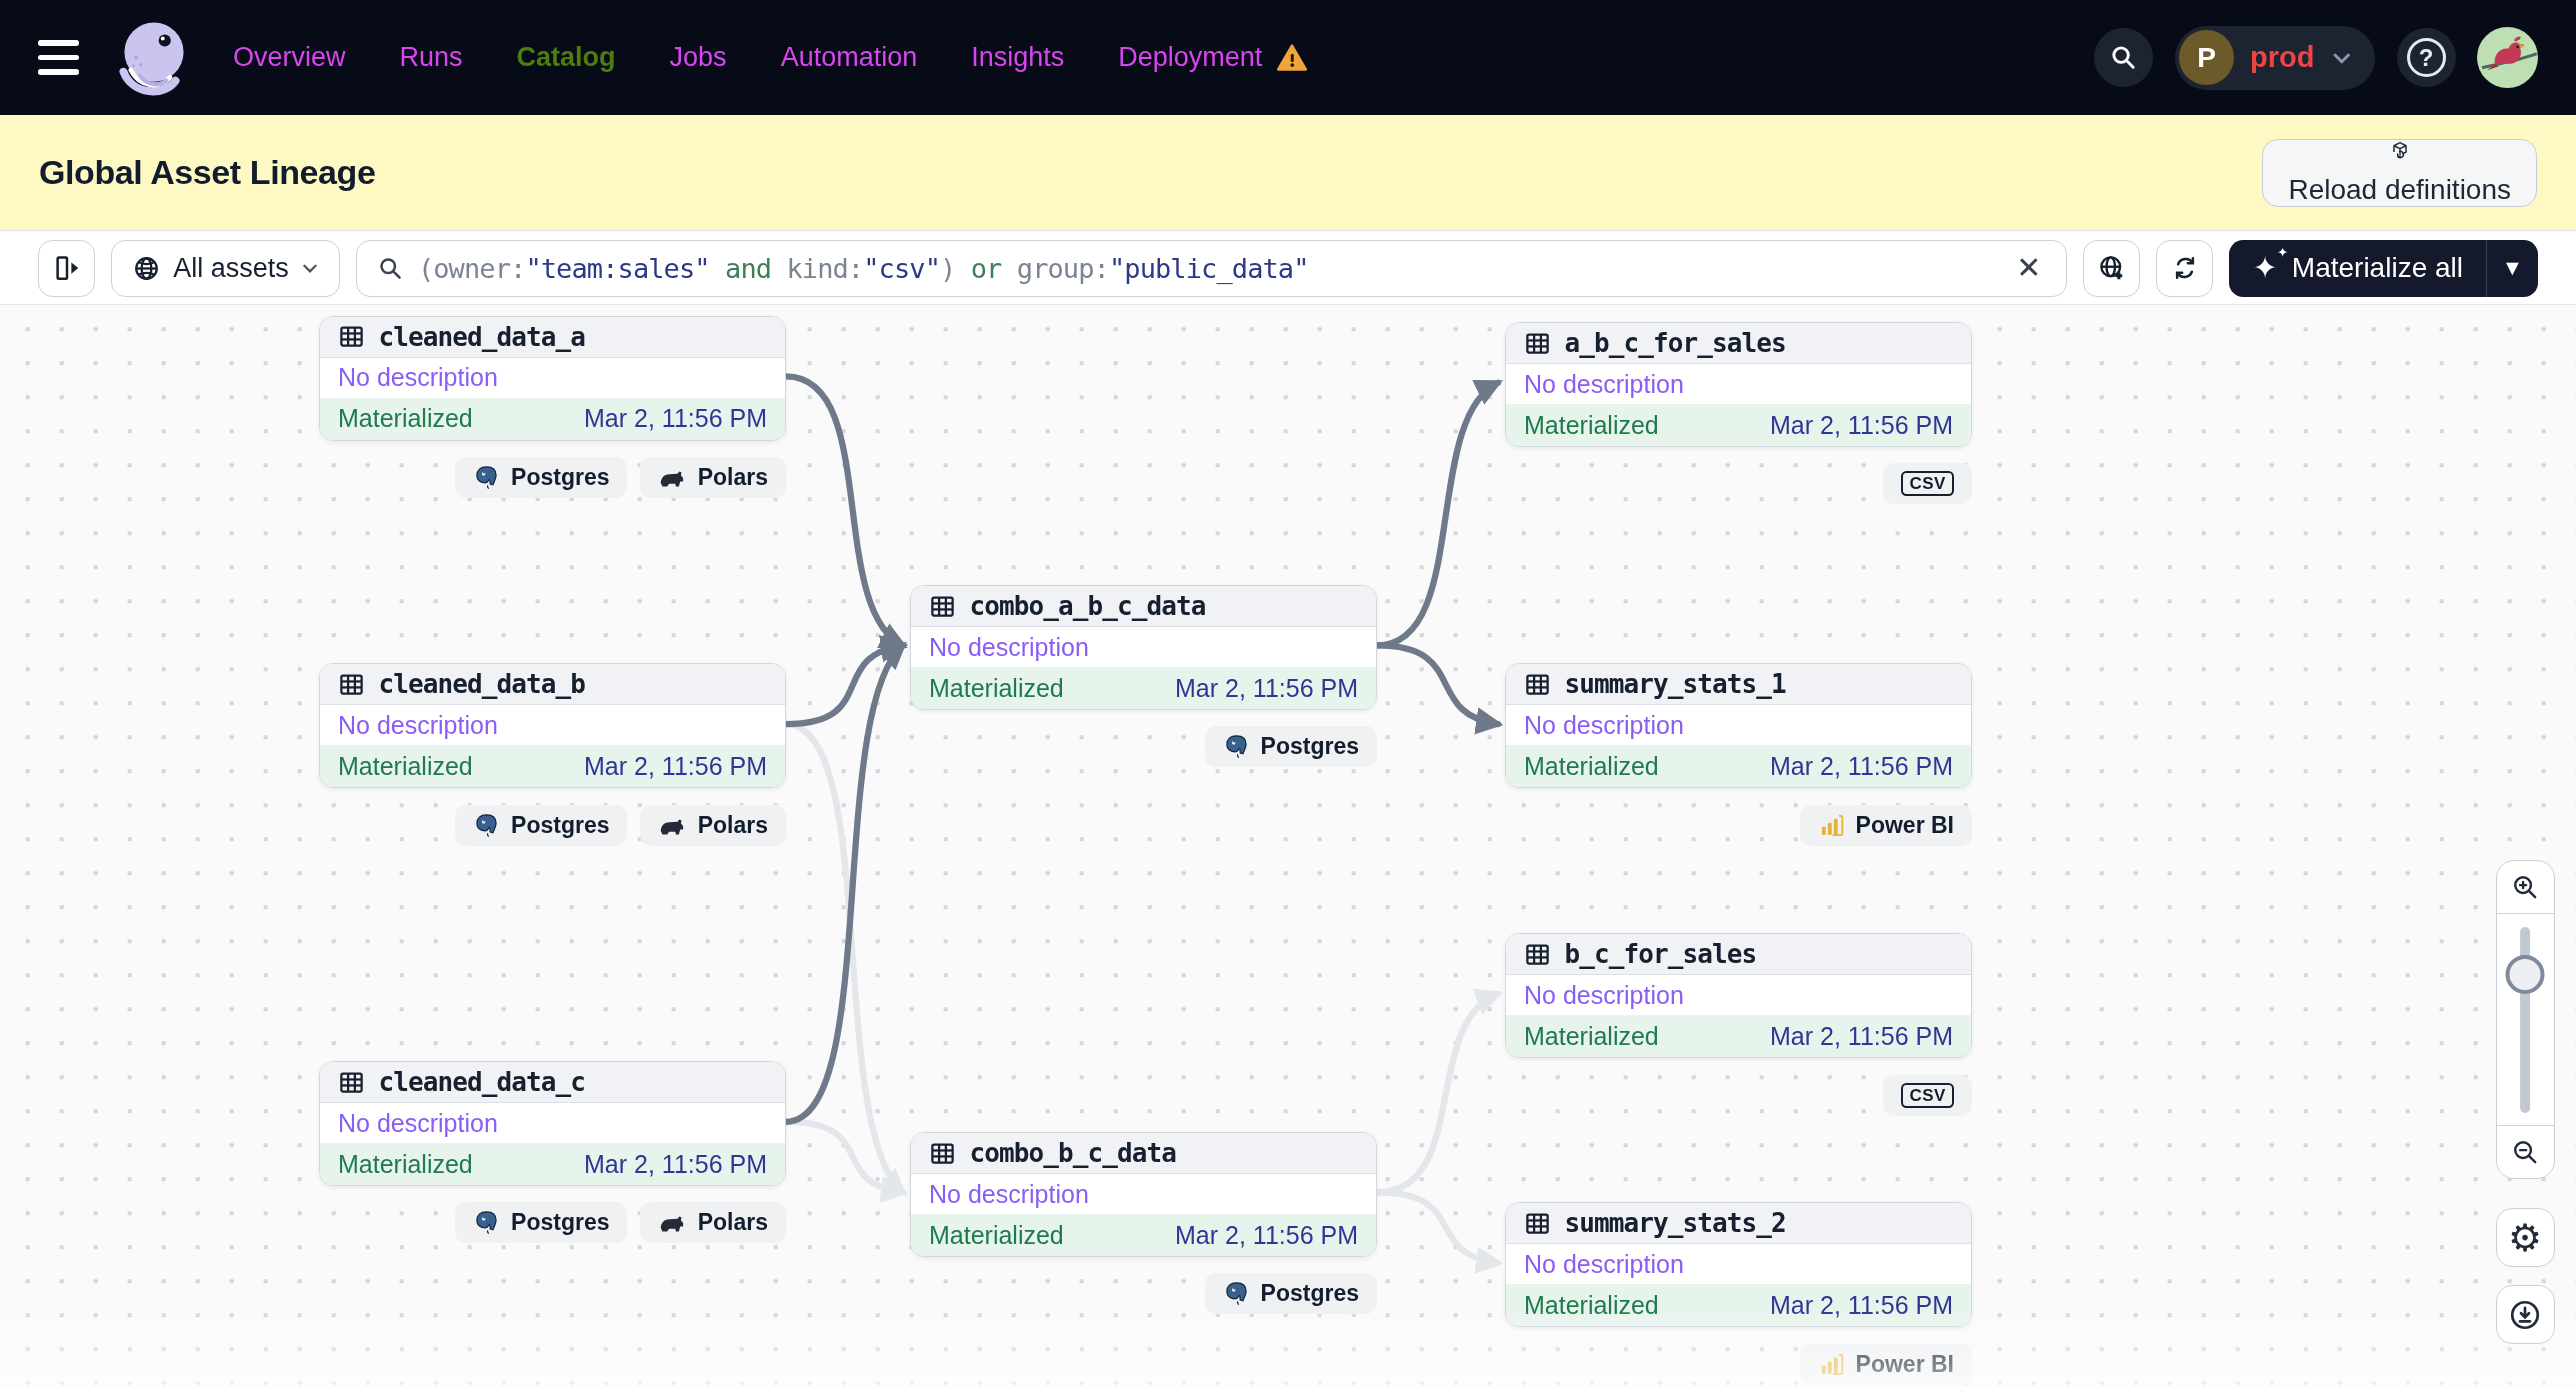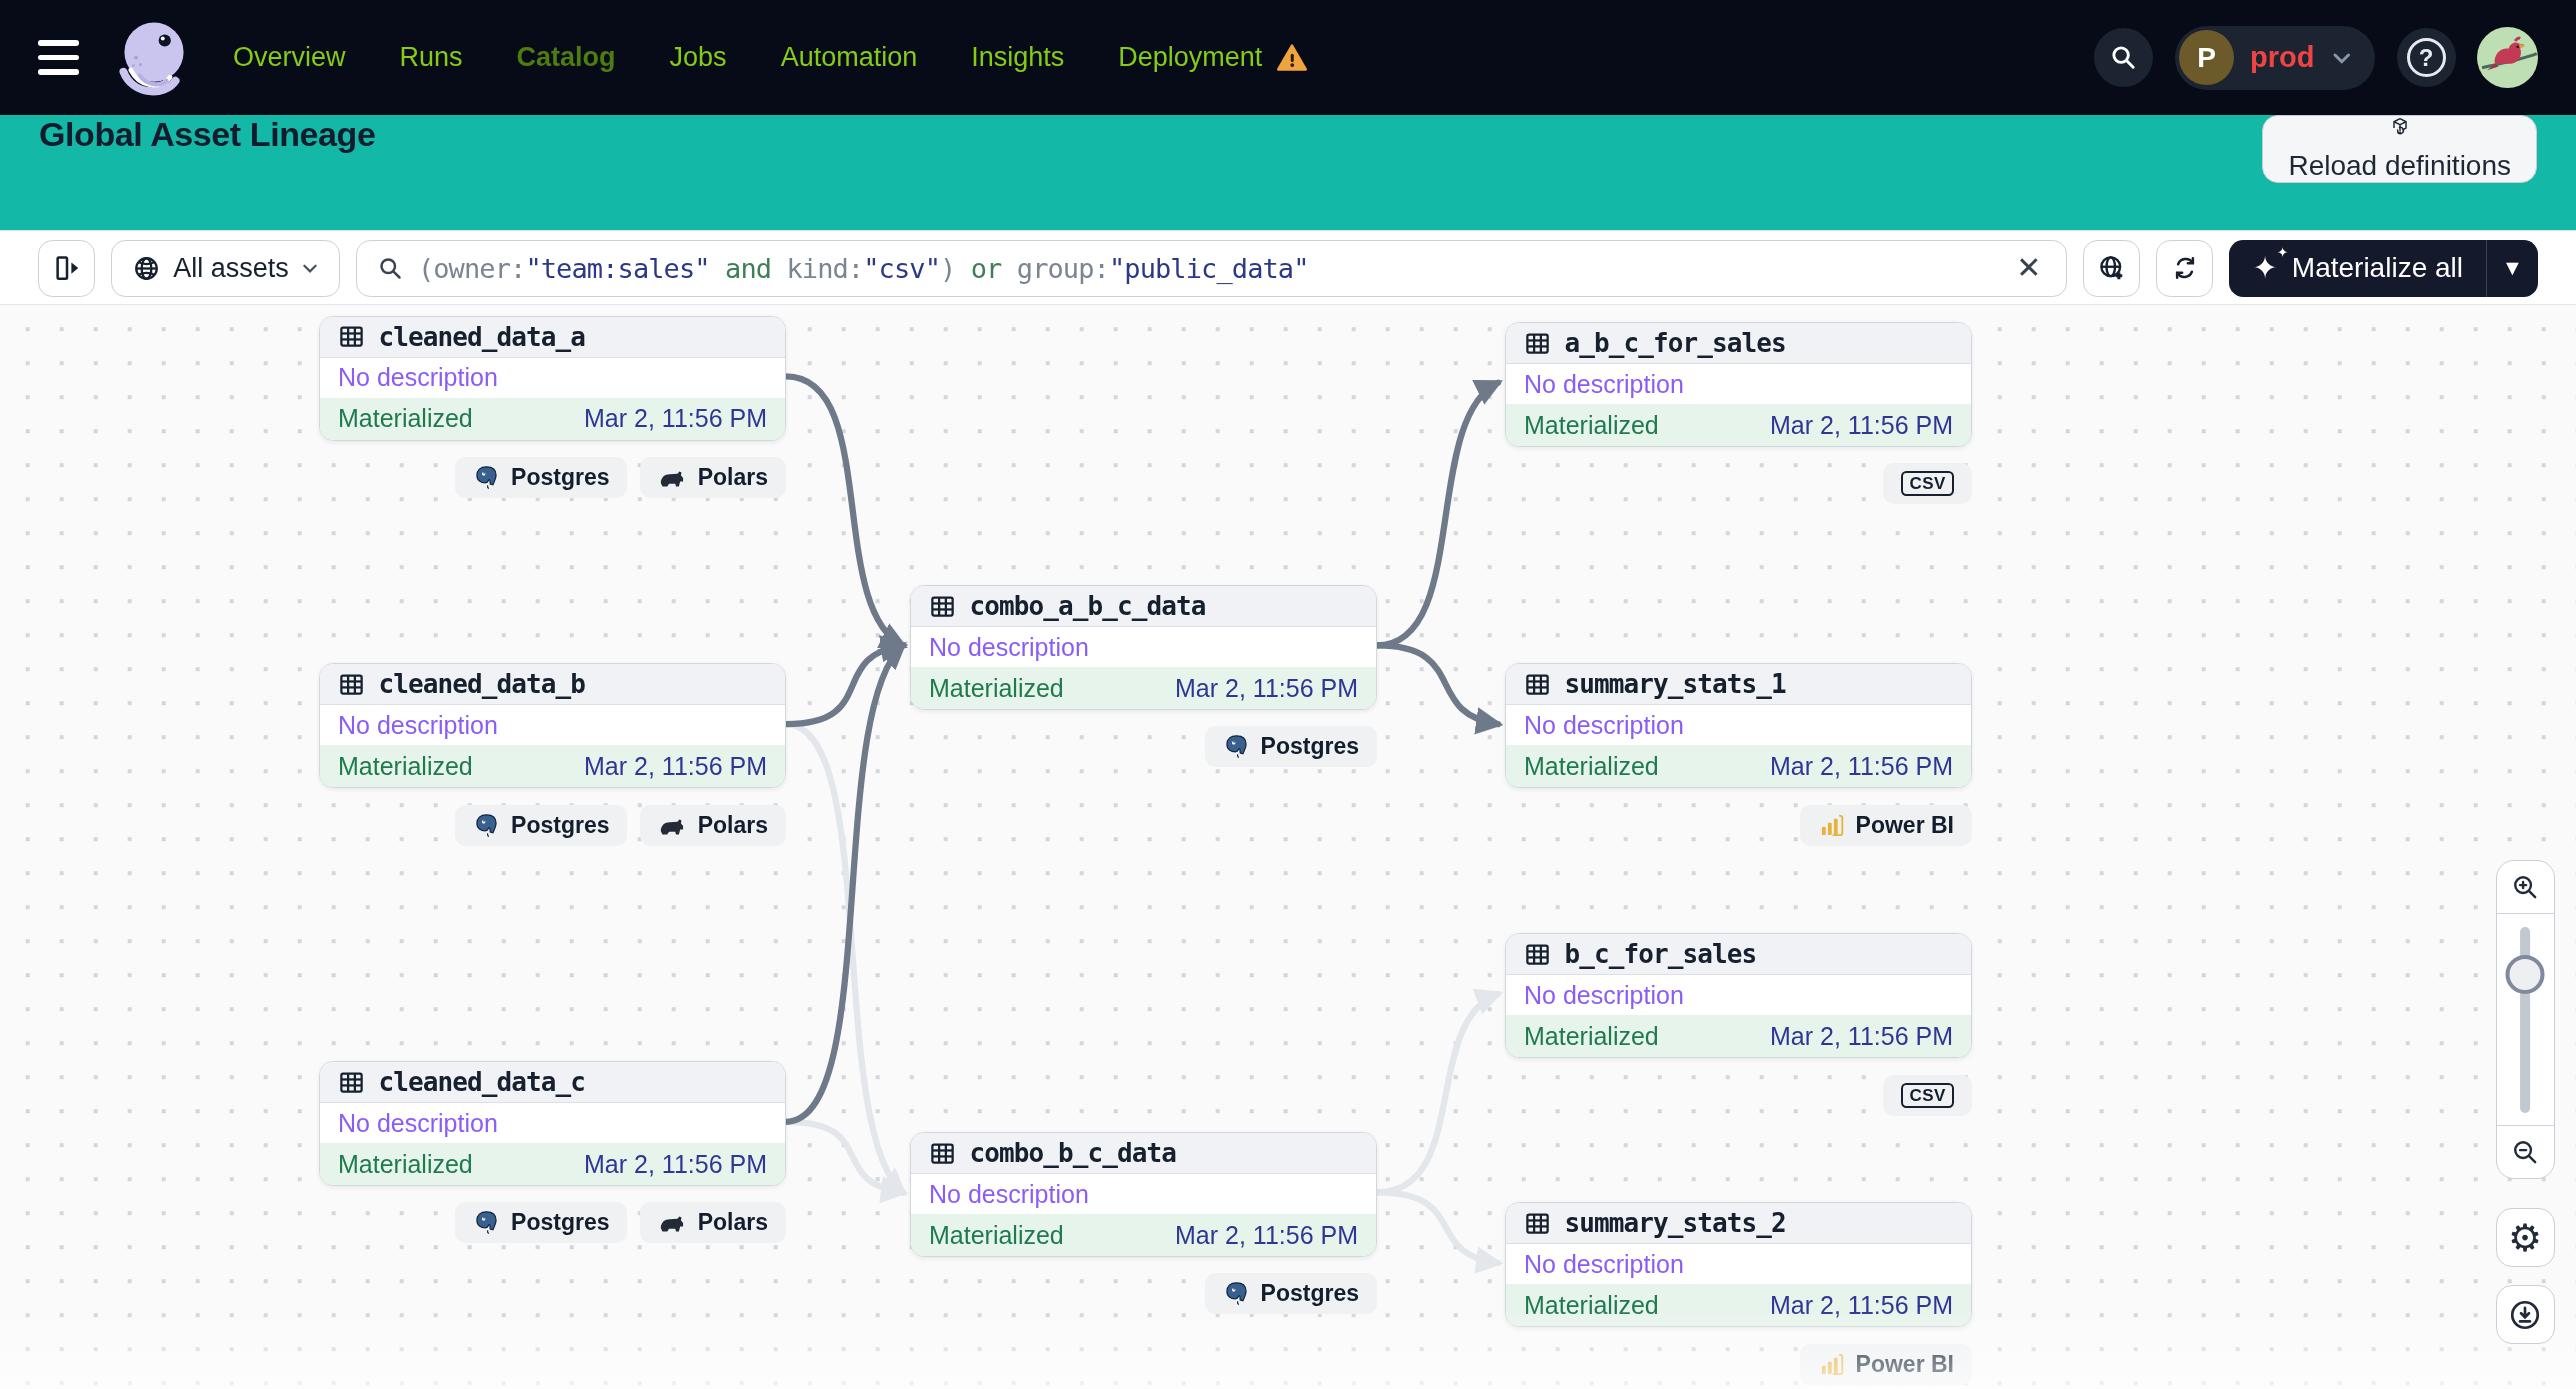--- a/index.html
+++ b/index.html
@@ -6,34 +6,34 @@
   html,body { width:2576px; height:1389px; overflow:hidden; }
   body { font-family:"Liberation Sans", sans-serif; background:#fafafa; position:relative; }
 
   
   .navbar { position:absolute; top:0; left:0; width:2576px; height:115px; background:#070b18;
             display:flex; align-items:center; padding:0 38px; z-index:50; }
   .hamburger { width:46px; display:flex; flex-direction:column; gap:9px; cursor:pointer; margin-right:27px; }
   .hamburger span { display:block; width:41px; height:5.4px; background:#ffffff; border-radius:2.7px; }
   .logo { width:86px; height:91px; margin-right:36px; }
   .nav-list { display:flex; align-items:center; gap:54px; }
-  .nav-item { font-size:27px; color:#84cc16; cursor:pointer; text-decoration:none; display:flex; align-items:center; gap:14.3px; }
+  .nav-item { font-size:27px; color:#d946ef; cursor:pointer; text-decoration:none; display:flex; align-items:center; gap:14.3px; }
   .nav-item.active { color:#4d7c0f; font-weight:700; }
   .nav-right { margin-left:auto; display:flex; align-items:center; gap:21.5px; }
   .search-circle { width:59px; height:59px; border-radius:50%; background:#1c2331; display:flex; align-items:center; justify-content:center; cursor:pointer; }
   .env-pill { height:64px; border-radius:32px; background:#1c2331; display:flex; align-items:center; gap:16px; padding:4.5px 23px 4.5px 4.5px; cursor:pointer; }
   .env-avatar { width:55px; height:55px; border-radius:50%; background:#6d5a2a; color:#fff; font-size:28px; font-weight:700; display:flex; align-items:center; justify-content:center; }
   .env-label { color:#ef4444; font-size:29px; font-weight:600; }
   .help-btn { width:59px; height:59px; border-radius:50%; background:#1c2331; display:flex; align-items:center; justify-content:center; cursor:pointer; }
   .help-ring { width:39px; height:39px; border:3.1px solid #e6e9f0; border-radius:50%; color:#e6e9f0; font-size:24px; font-weight:700; display:flex; align-items:center; justify-content:center; }
   .user-avatar { width:61px; height:61px; border-radius:50%; overflow:hidden; cursor:pointer; }
 
   
-  .page-header { position:absolute; top:115px; left:0; width:2576px; height:116px; background:#14b8a6;
-                 border-bottom:1.8px solid #e0e3e8; display:flex; padding:0 39px; z-index:40; }
+  .page-header { position:absolute; top:115px; left:0; width:2576px; height:116px; background:#fef9c3;
+                 border-bottom:1.8px solid #e0e3e8; display:flex; align-items:center; padding:0 39px; z-index:40; }
   .page-title { font-size:34px; font-weight:700; color:#121c2d; letter-spacing:-0.4px; }
   .reload-btn { margin-left:auto; height:68px; border:1.8px solid #c7cdd7; border-radius:16px; background:#f5f6f8;
                 display:flex; align-items:center; gap:13.4px; padding:0 25px; font-size:28px; color:#1d2736; cursor:pointer;flex-direction:column; }
 
   
   .toolbar { position:absolute; top:232px; left:0; width:2576px; height:73px; background:#ffffff;
              border-bottom:1.8px solid #e3e6eb; display:flex; align-items:center; gap:16px; padding:0 38px; z-index:40; }
   .icon-btn { width:57px; height:57px; min-width:57px; border:1.8px solid #cbd1da; border-radius:14.3px; background:#fff;
               display:flex; align-items:center; justify-content:center; cursor:pointer; }
   .scope-btn { height:57px; border:1.8px solid #cbd1da; border-radius:14.3px; background:#fff; display:flex;

